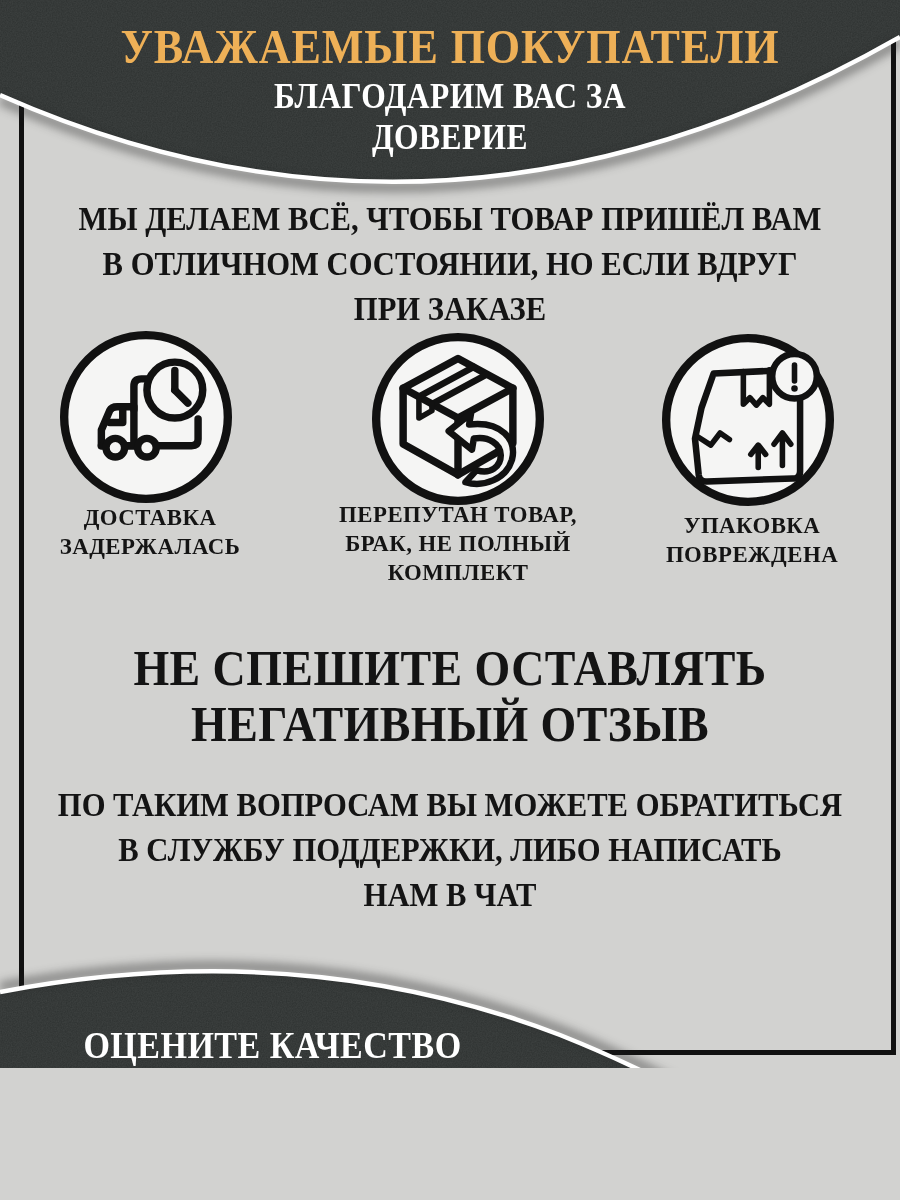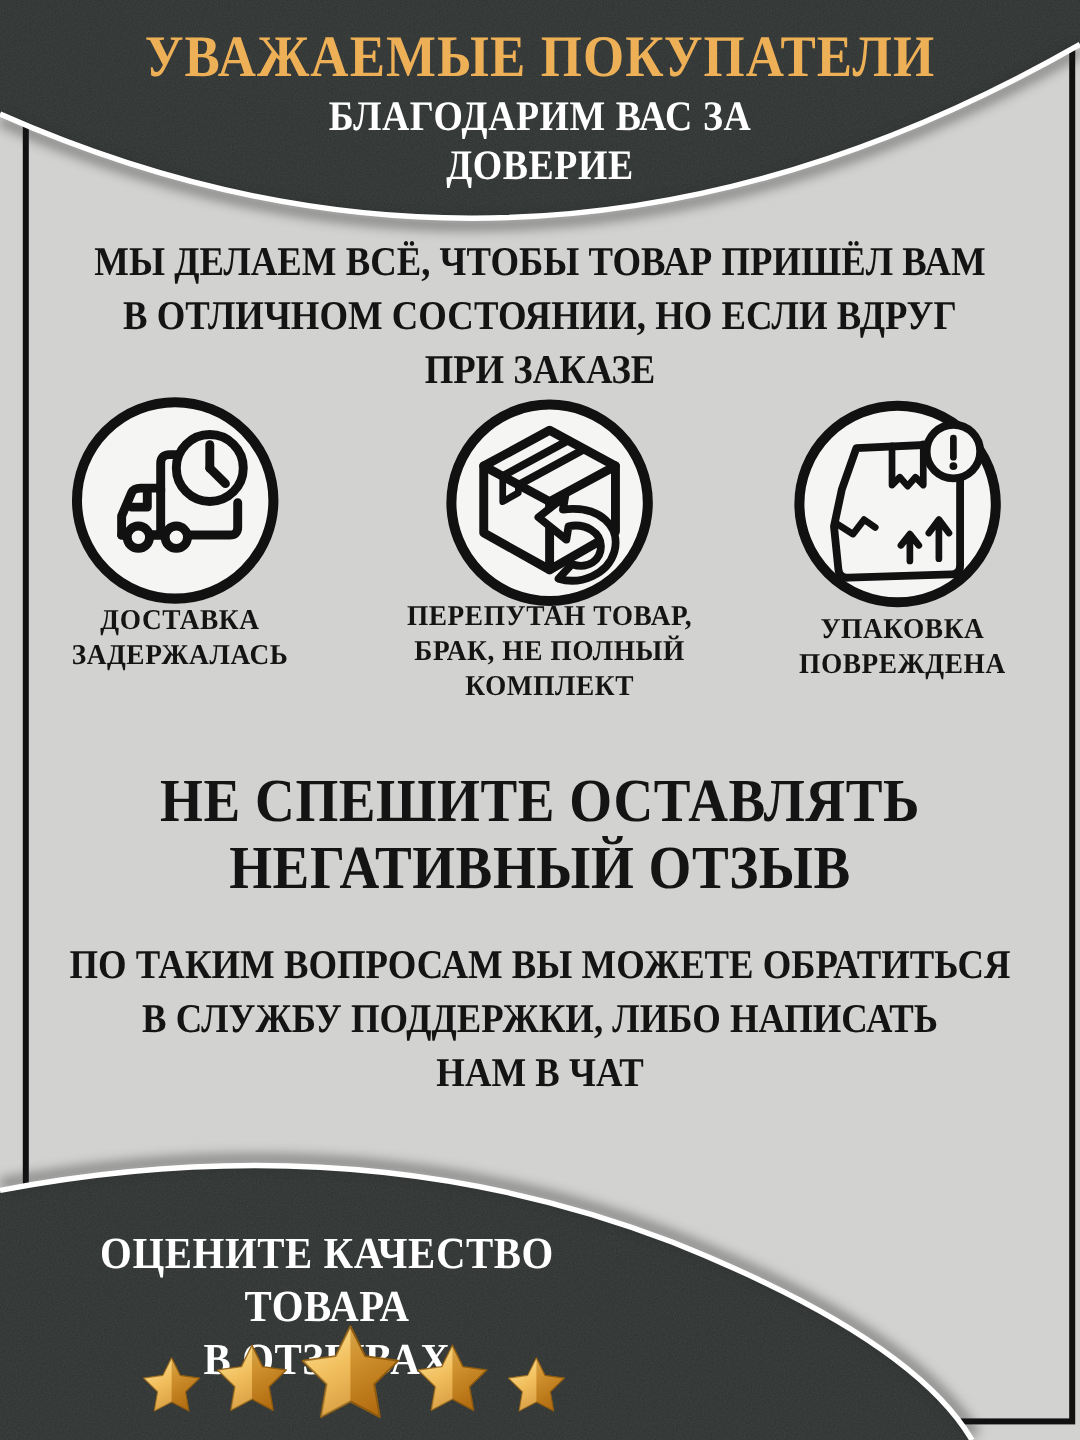--- a/index.html
+++ b/index.html
@@ -1,16 +1,16 @@
 <!DOCTYPE html>
 <html style="--c-background: #d2d2d0; --c-panel-dark: #2d3130; --c-frame-black: #111111; --c-accent-gold: #eeb057; --c-text-black: #141414; --c-text-white: #ffffff; --c-icon-circle-fill: #f5f5f4; --c-star-light: #fbe08a; --c-star-mid: #eeaf3f; --c-star-dark: #c57c16;"><head>
 <meta charset="utf-8">
 <style>
   html,body{margin:0;padding:0;background:#d2d2d0;}
-  .page{position:relative;width:900px;height:1200px;overflow:hidden;
+  .page{position:relative;width:900px;height:1068px;overflow:hidden;
         background:var(--c-background,#d2d2d0);
         font-family:"Liberation Serif","DejaVu Serif",serif;font-weight:700;}
   
   .frame{position:absolute;left:19px;top:-10px;right:4px;bottom:13px;
          border:5px solid var(--c-frame-black,#111);z-index:1;}
   svg.banner{position:absolute;left:0;z-index:2;display:block;}
   #topBanner{top:0;}
   #bottomBanner{top:920px;}
   .dark-fill{fill:var(--c-panel-dark,#2d3130);}
   .curve-white{fill:none;stroke:var(--c-text-white,#fff);stroke-width:4.5;}

